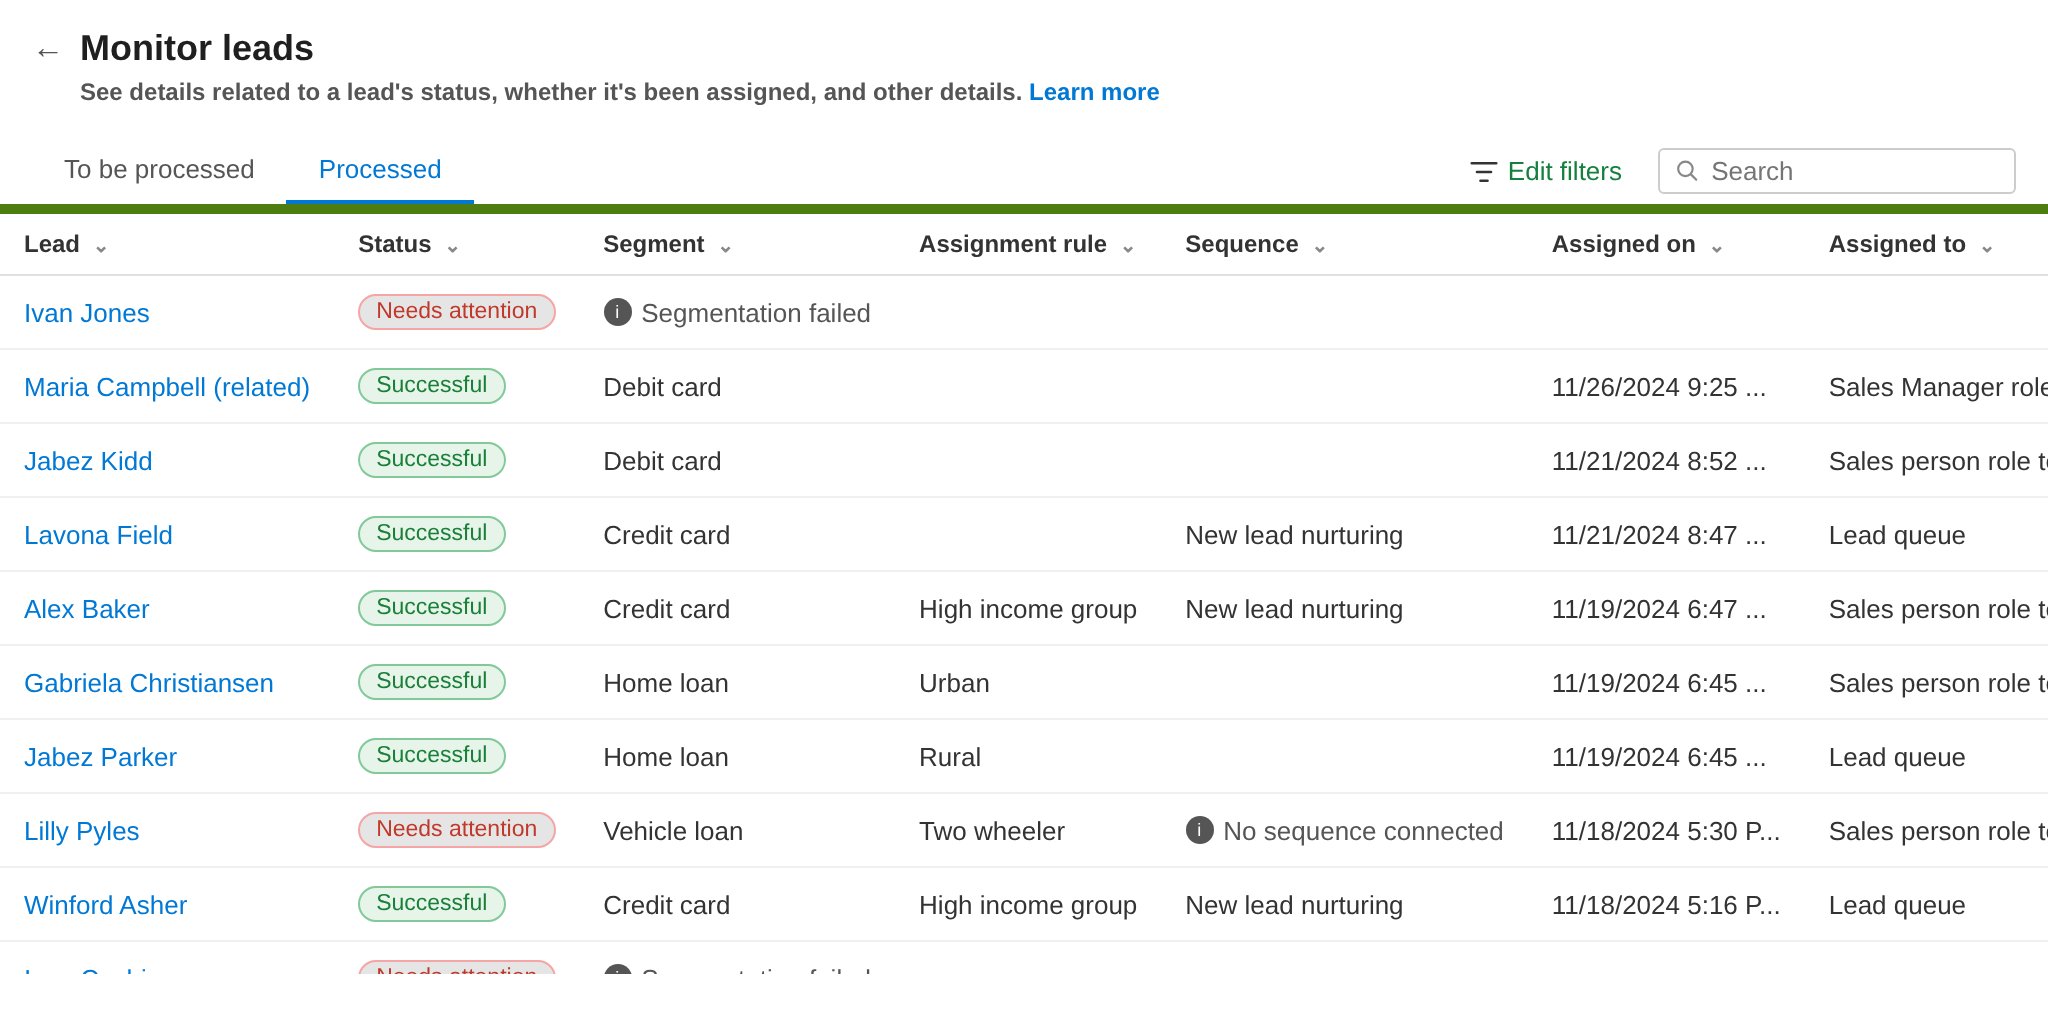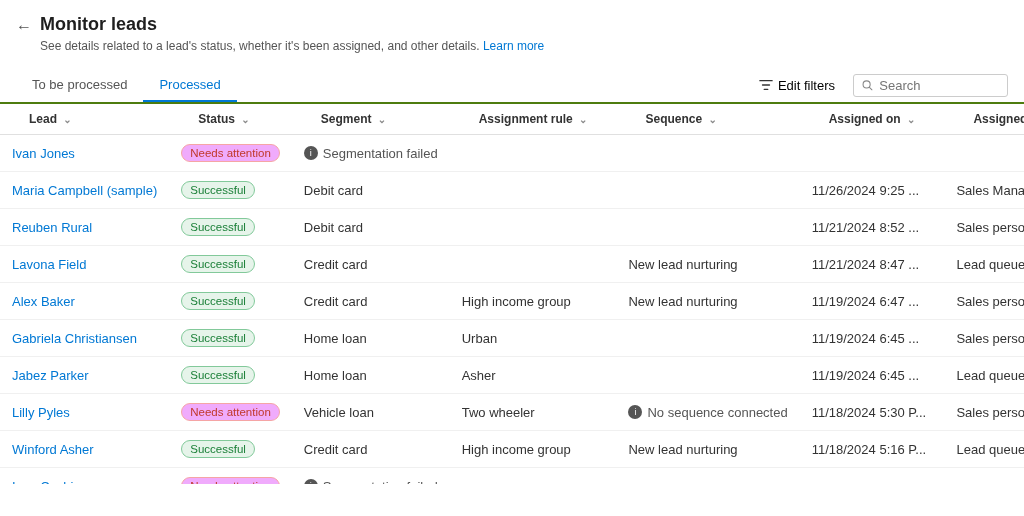--- a/index.html
+++ b/index.html
@@ -1,45 +1,45 @@
 <!DOCTYPE html>
 <html><head>
   <meta charset="utf-8">
   <style>
     * { box-sizing: border-box; margin: 0; padding: 0; }
     body { font-family: 'Segoe UI', Arial, sans-serif; font-size: 13px; color: #333; background: #fff; overflow: hidden; }
 
     .header { padding: 14px 16px 8px 16px; }
     .header-title { display: flex; align-items: center; gap: 8px; font-size: 18px; font-weight: 600; color: #1f1f1f; }
     .back-arrow { cursor: pointer; color: #555; font-size: 16px; }
-    .header-subtitle { font-size: 12px; color: #555; margin-top: 4px; margin-left: 24px; }
+    .header-subtitle { font-size: 12px; color: #555; margin-top: 4px; margin-left: 24px; font-weight: bold; }
     .header-subtitle a { color: #0078d4; text-decoration: none; }
 
-    .tabs-bar { display: flex; align-items: center; justify-content: space-between; padding: 0 16px; border-bottom: 2px solid #4d7c0f; margin-top: 8px; }
+    .tabs-bar { display: flex; align-items: center; justify-content: space-between; padding: 0 16px; border-bottom: 5px solid #4d7c0f; margin-top: 8px; }
     .tabs { display: flex; gap: 0; }
     .tab { padding: 8px 16px; font-size: 13px; cursor: pointer; color: #555; border-bottom: 2px solid transparent; }
     .tab.active { color: #0078d4; border-bottom: 2px solid #0078d4; font-weight: 500; }
 
     .toolbar-right { display: flex; align-items: center; gap: 10px; }
-    .edit-filters-btn { display: flex; align-items: flex-start; gap: 5px; font-size: 13px; color: #000000; cursor: pointer; background: none; border: none; padding: 4px 8px; }
-    .search-box { display: flex; align-items: center; border: 1px solid #ccc; border-radius: 3px; padding: 3px 8px; gap: 6px; width: 155px; background: #fff; }
+    .edit-filters-btn { display: flex; align-items: flex-end; gap: 5px; font-size: 13px; color: #15803d; cursor: pointer; background: none; border: none; padding: 4px 8px; }
+    .search-box { display: flex; align-items: center; border: 1px solid #ccc; border-radius: 3px; padding: 3px 8px; gap: 6px; width: 179px; background: #fff; }
     .search-box input { border: none; outline: none; font-size: 13px; width: 100%; color: #555; }
 
     .table-container { overflow-x: auto; overflow-y: auto; max-height: 380px; }
     table { width: 100%; border-collapse: collapse; min-width: 950px; }
     thead tr { background: #fff; border-bottom: 1px solid #e0e0e0; }
-    thead th { padding: 8px 29px; text-align: left; font-size: 12px; font-weight: 600; color: #333; white-space: nowrap; cursor: pointer; user-select: none; border-bottom: 1px solid #e0e0e0; margin-left: 15px; }
+    thead th { padding: 8px 12px; text-align: left; font-size: 12px; font-weight: 600; color: #333; white-space: nowrap; cursor: pointer; user-select: none; border-bottom: 1px solid #e0e0e0; margin-left: 15px; }
     thead th .sort-icon { color: #888; margin-left: 3px; font-size: 10px; }
     tbody tr { border-bottom: 1px solid #f0f0f0; }
     tbody td { padding: 9px 12px; font-size: 13px; color: #333; white-space: nowrap; }
     .lead-link { color: #0078d4; text-decoration: none; cursor: pointer; }
 
     .badge { display: inline-block; padding: 2px 8px; border-radius: 10px; font-size: 11.5px; font-weight: 500; }
     .badge-success { background: #e6f4ea; color: #1a7f37; border: 1px solid #82c99a; }
-    .badge-attention { background: #f0abfc; color: #c0392b; border: 1px solid #f5a5a5; }
+    .badge-attention { background: #e5e5e5; color: #c0392b; border: 1px solid #f5a5a5; }
 
     .segment-failed { display: flex; align-items: center; gap: 5px; color: #555; }
     .info-icon { width: 14px; height: 14px; border-radius: 50%; background: #555; color: #fff; font-size: 9px; display: inline-flex; align-items: center; justify-content: center; flex-shrink: 0; }
 
     .col-lead { width: 160px; }
     .col-status { width: 120px; }
     .col-segment { width: 130px; }
     .col-assignment { width: 140px; }
     .col-sequence { width: 175px; }
     .col-assigned-on { width: 145px; }
@@ -124,30 +124,30 @@
               <span class="info-icon">i</span>
               <span>Segmentation failed</span>
             </span>
           </td>
           <td></td>
           <td></td>
           <td></td>
           <td></td>
         </tr>
         <tr>
-          <td><a class="lead-link">Maria Campbell (sample)</a></td>
+          <td><a class="lead-link">Maria Campbell (related)</a></td>
           <td><span class="badge badge-success">Successful</span></td>
           <td>Debit card</td>
           <td></td>
           <td></td>
           <td>11/26/2024 9:25 ...</td>
           <td>Sales Manager role te...</td>
         </tr>
         <tr>
-          <td><a class="lead-link">Reuben Rural</a></td>
+          <td><a class="lead-link">Jabez Kidd</a></td>
           <td><span class="badge badge-success">Successful</span></td>
           <td>Debit card</td>
           <td></td>
           <td></td>
           <td>11/21/2024 8:52 ...</td>
           <td>Sales person role team</td>
         </tr>
         <tr>
           <td><a class="lead-link">Lavona Field</a></td>
           <td><span class="badge badge-success">Successful</span></td>
@@ -172,21 +172,21 @@
           <td>Home loan</td>
           <td>Urban</td>
           <td></td>
           <td>11/19/2024 6:45 ...</td>
           <td>Sales person role team</td>
         </tr>
         <tr>
           <td><a class="lead-link">Jabez Parker</a></td>
           <td><span class="badge badge-success">Successful</span></td>
           <td>Home loan</td>
-          <td>Asher</td>
+          <td>Rural</td>
           <td></td>
           <td>11/19/2024 6:45 ...</td>
           <td>Lead queue</td>
         </tr>
         <tr>
           <td><a class="lead-link">Lilly Pyles</a></td>
           <td><span class="badge badge-attention">Needs attention</span></td>
           <td>Vehicle loan</td>
           <td>Two wheeler</td>
           <td>

